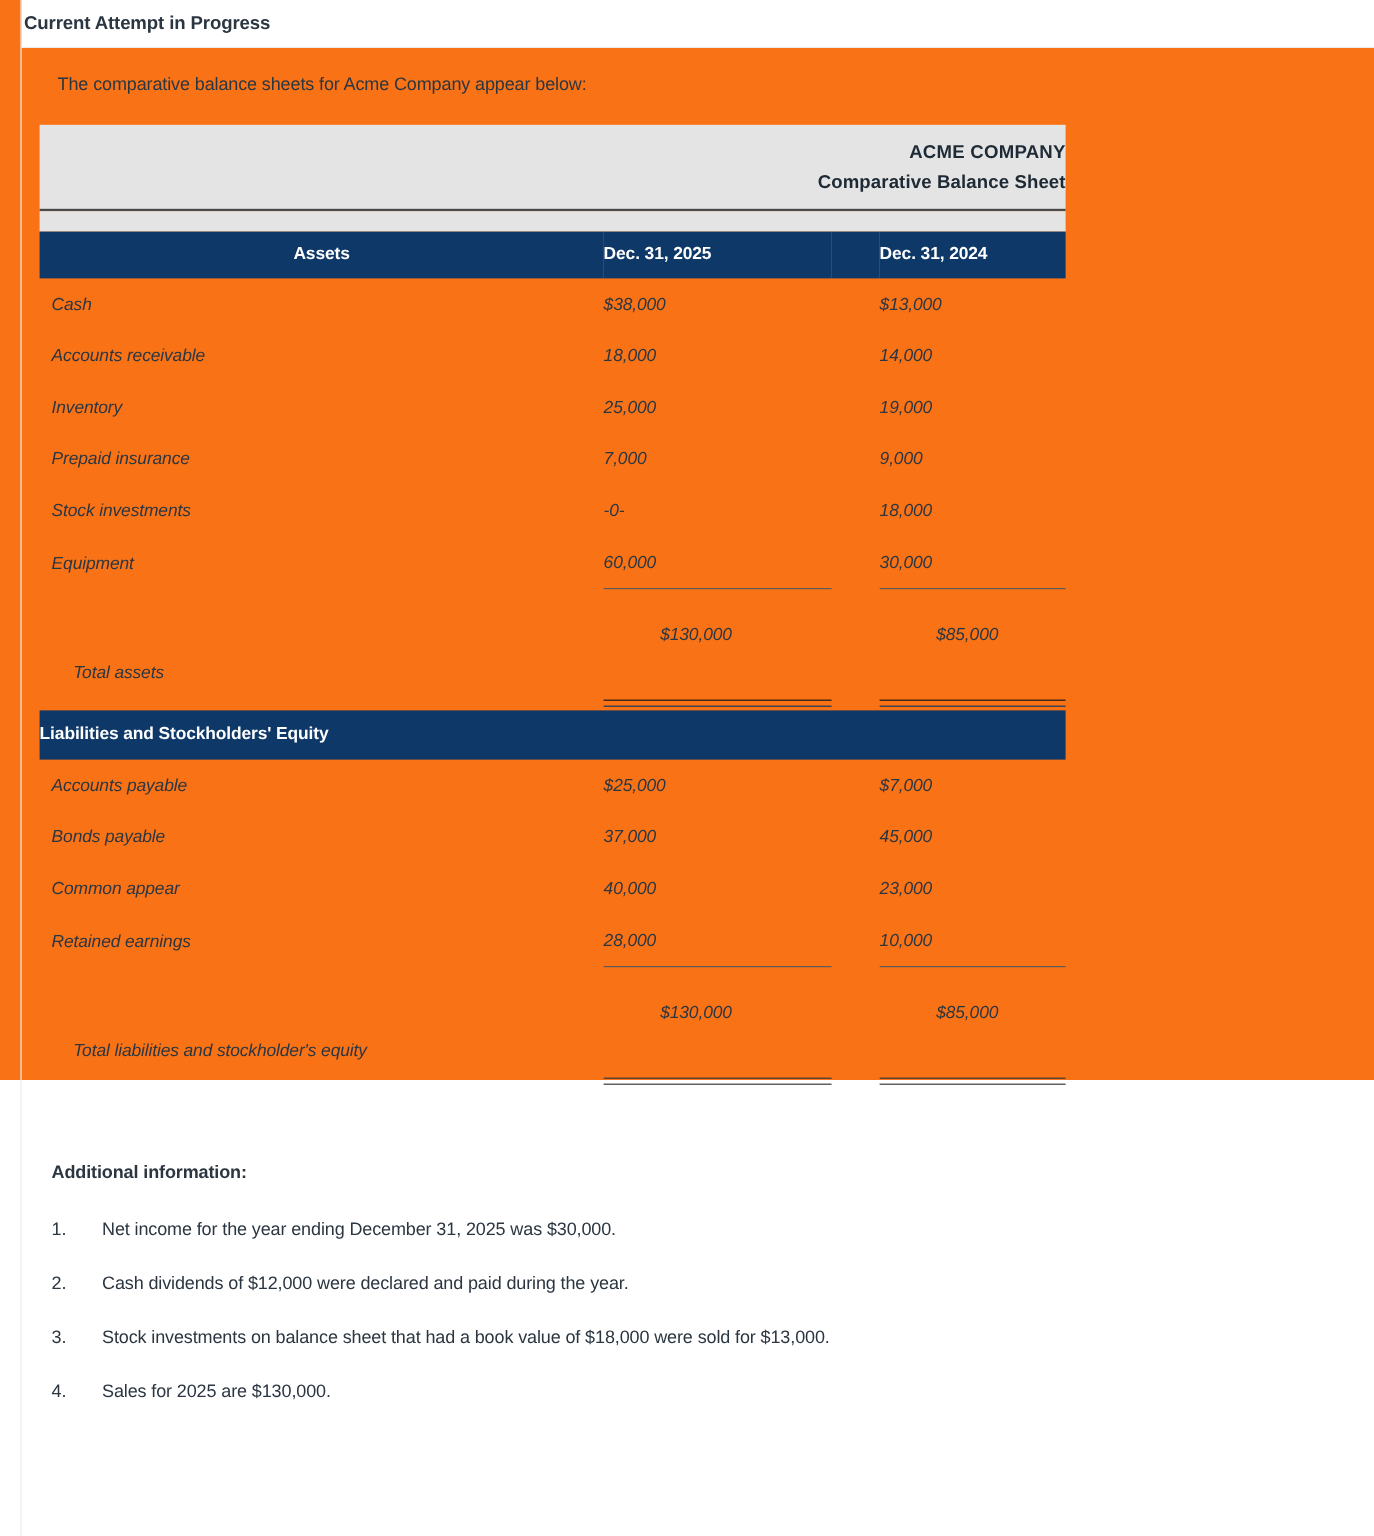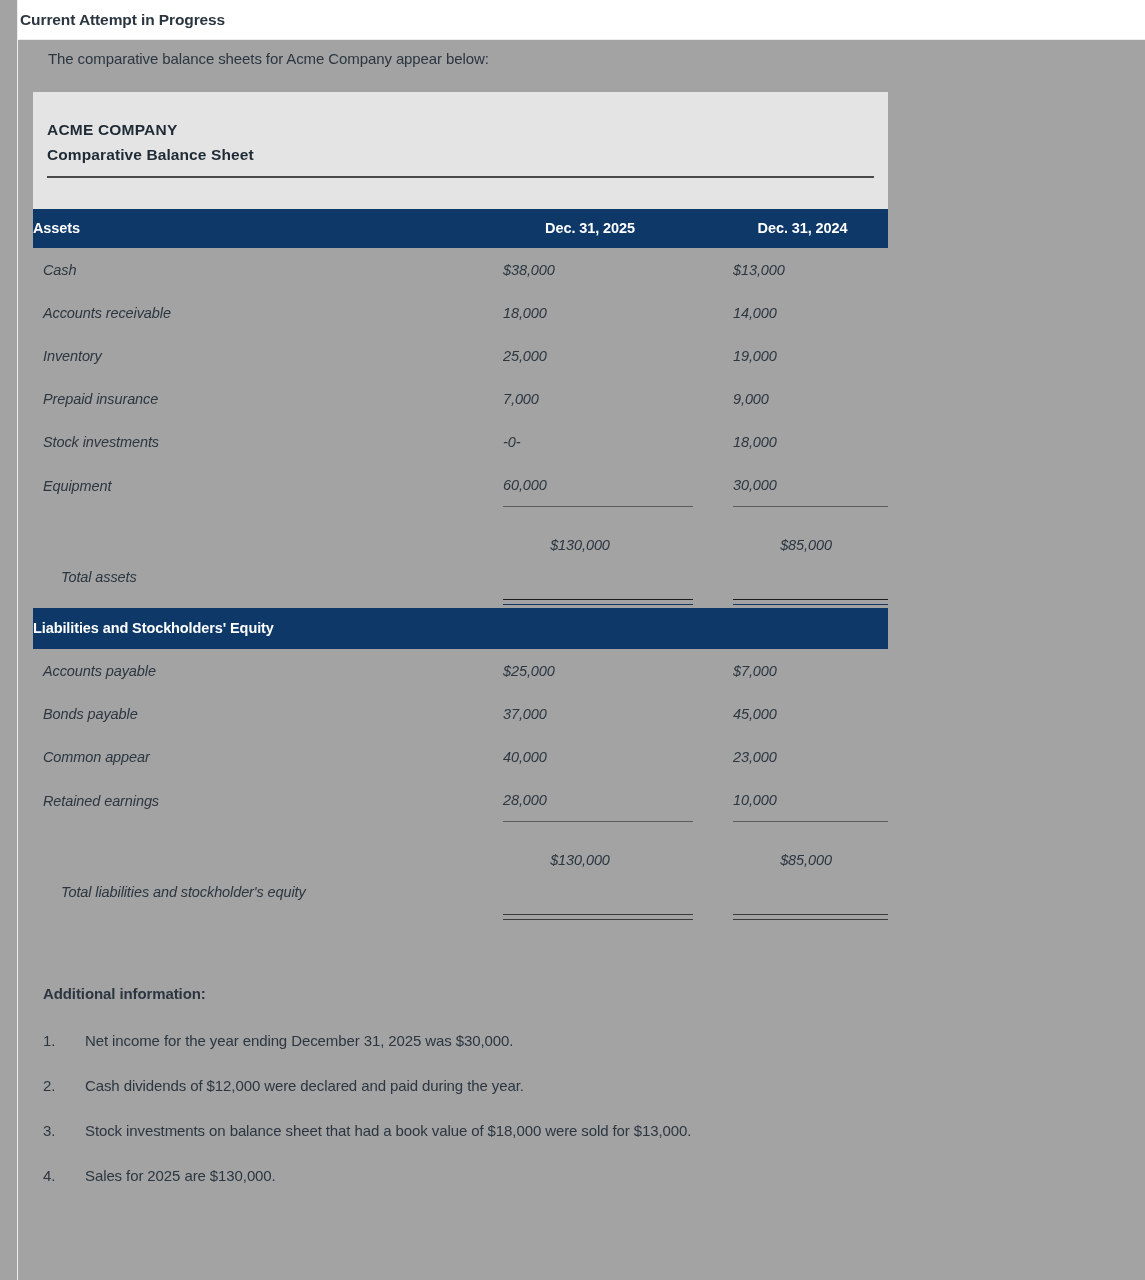--- a/index.html
+++ b/index.html
@@ -13,22 +13,22 @@
     height: 1280px;
     font-family: "Liberation Sans", sans-serif;
     color: #2b3641;
     overflow: hidden;
   }
 
   
   .page {
     position: relative;
     width: 1145px;
-    height: 1280px;
-    background: #a3a3a3;
+    height: 900px;
+    background: #f97316;
     box-sizing: border-box;
   }
   .card-rule-left {
     position: absolute;
     left: 17px;
     top: 0;
     width: 1px;
     height: 1280px;
     background: #ececec;
   }
@@ -51,21 +51,21 @@
     font-weight: 700;
     color: #2b3641;
     letter-spacing: -0.1px;
     padding-left: 2px;
   }
 
   
   .body-wrap {
     position: absolute;
     left: 18px;
-    top: 28px;
+    top: 40px;
     width: 1127px;
     padding: 0 0 0 15px;
     box-sizing: border-box;
   }
 
   .intro {
     font-size: 15px;
     color: #2b3641;
     margin: 22px 0 0 15px;
     letter-spacing: -0.1px;
@@ -80,22 +80,22 @@
     font-size: 14.5px;
   }
   .bs-table col.c-label  { width: 470px; }
   .bs-table col.c-y1     { width: 190px; }
   .bs-table col.c-gap    { width: 40px;  }
   .bs-table col.c-y2     { width: 155px; }
 
   
   .title-block td {
     background: #e4e4e4;
-    text-align: left;
-    padding: 14px;
+    text-align: right;
+    padding: 0;
   }
   .title-inner {
     padding: 16px 0 14px 0;
     border-bottom: 2px solid #4a4a4a;
   }
   .co-name {
     font-size: 15.5px;
     font-weight: 700;
     color: #1e2a35;
     letter-spacing: 0.2px;
@@ -115,24 +115,24 @@
     padding: 0;
   }
 
   
   .hdr-row td {
     background: #0d3868;
     color: #ffffff;
     font-weight: 700;
     font-size: 14.5px;
     padding: 11px 0 12px 0;
-    text-align: center;
-    letter-spacing: -0.1px;
-  }
-  .hdr-row td.h-label { text-align: left; padding-right: 0; }
+    text-align: left;
+    letter-spacing: -0.1px;
+  }
+  .hdr-row td.h-label { text-align: center; padding-right: 0; }
   .hdr-row td.h-gap   { background: #0d3868; }
 
   
   .section-row td {
     background: #0d3868;
     color: #ffffff;
     font-weight: 700;
     font-size: 14.5px;
     text-align: left;
     padding: 12px 0 13px 0;

